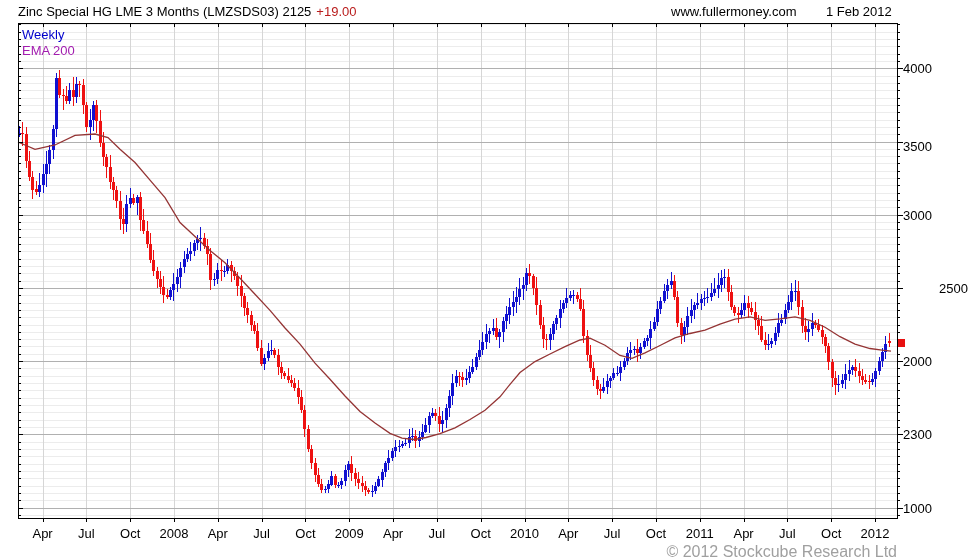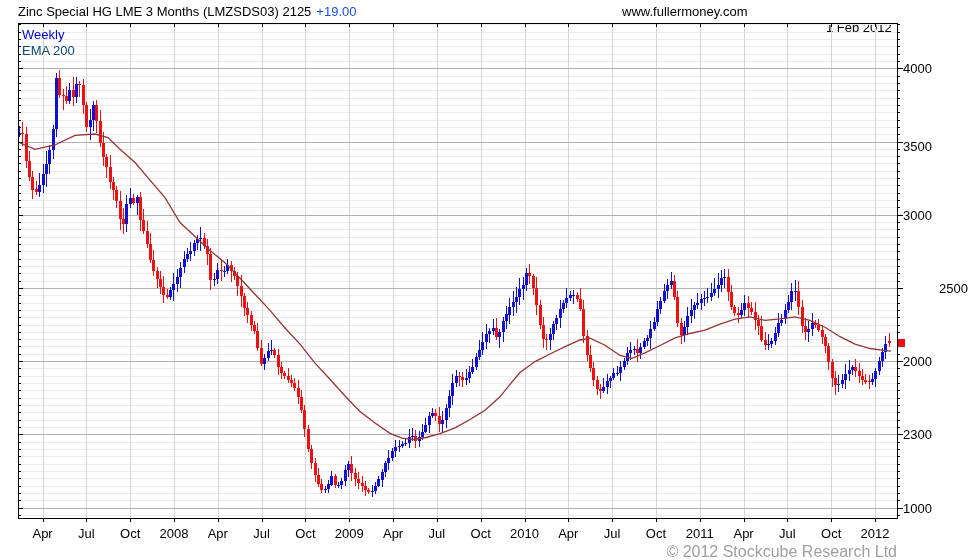--- a/index.html
+++ b/index.html
@@ -7,24 +7,24 @@
        font-family:"Liberation Sans","DejaVu Sans",sans-serif;}
   .abs{position:absolute;}
   .t13{font-size:13px;line-height:15px;white-space:nowrap;}
   .xlab{width:44px;text-align:center;}
   #chart-svg{left:0;top:0;}
 </style>
 </head>
 <body>
 
 <div class="abs t13" style="left:18px;top:4px;">
-  <span>Zinc Special HG LME 3 Months (LMZSDS03) 2125</span><span style="color:#1d4ed8;margin-left:5px;">+19.00</span>
+  <span>Zinc Special HG LME 3 Months (LMZSDS03) 2125</span><span style="color:#b91c1c;margin-left:5px;">+19.00</span>
 </div>
-<div class="abs t13" style="left:622px;top:4px;">www.fullermoney.com</div>
-<div class="abs t13" style="left:826px;top:4px;margin-top:16px;">1 Feb 2012</div>
+<div class="abs t13" style="left:671px;top:4px;">www.fullermoney.com</div>
+<div class="abs t13" style="left:826px;top:4px;">1 Feb 2012</div>
 
 <svg id="chart-svg" class="abs" width="980" height="560" xmlns="http://www.w3.org/2000/svg">
     <line x1="18" y1="515.3646850044365" x2="897" y2="515.3646850044365" stroke="#ececec" stroke-width="1" shape-rendering="crispEdges"></line>
     <line x1="18" y1="500.7240461401952" x2="897" y2="500.7240461401952" stroke="#ececec" stroke-width="1" shape-rendering="crispEdges"></line>
     <line x1="18" y1="493.40372670807454" x2="897" y2="493.40372670807454" stroke="#ececec" stroke-width="1" shape-rendering="crispEdges"></line>
     <line x1="18" y1="486.08340727595385" x2="897" y2="486.08340727595385" stroke="#ececec" stroke-width="1" shape-rendering="crispEdges"></line>
     <line x1="18" y1="478.7630878438332" x2="897" y2="478.7630878438332" stroke="#ececec" stroke-width="1" shape-rendering="crispEdges"></line>
     <line x1="18" y1="471.4427684117125" x2="897" y2="471.4427684117125" stroke="#ececec" stroke-width="1" shape-rendering="crispEdges"></line>
     <line x1="18" y1="464.1224489795918" x2="897" y2="464.1224489795918" stroke="#ececec" stroke-width="1" shape-rendering="crispEdges"></line>
     <line x1="18" y1="456.80212954747117" x2="897" y2="456.80212954747117" stroke="#ececec" stroke-width="1" shape-rendering="crispEdges"></line>
@@ -803,21 +803,21 @@
     <line x1="787.5" y1="23" x2="787.5" y2="27" stroke="#000000" stroke-width="1" shape-rendering="crispEdges"></line>
     <line x1="787.5" y1="518" x2="787.5" y2="522" stroke="#000000" stroke-width="1" shape-rendering="crispEdges"></line>
     <line x1="831.5" y1="23" x2="831.5" y2="27" stroke="#000000" stroke-width="1" shape-rendering="crispEdges"></line>
     <line x1="831.5" y1="518" x2="831.5" y2="522" stroke="#000000" stroke-width="1" shape-rendering="crispEdges"></line>
     <line x1="875.5" y1="23" x2="875.5" y2="27" stroke="#000000" stroke-width="1" shape-rendering="crispEdges"></line>
     <line x1="875.5" y1="518" x2="875.5" y2="522" stroke="#000000" stroke-width="1" shape-rendering="crispEdges"></line>
     <rect x="898" y="339.3" width="7" height="8" fill="#e81010" shape-rendering="crispEdges"></rect>
   </svg>
 
 <div class="abs t13" style="left:22px;top:27px;color:#0000cc;">Weekly</div>
-<div class="abs t13" style="left:22px;top:43px;color:#0c4a6e;">EMA 200</div>
+<div class="abs t13" style="left:22px;top:43px;color:#a21caf;">EMA 200</div>
 
 <div id="axis-labels">
     <div class="abs t13" style="left: 903px; top: 500.5px;">1000</div>
     <div class="abs t13" style="left: 903px; top: 427.3px;">2300</div>
     <div class="abs t13" style="left: 903px; top: 354.1px;">2000</div>
     <div class="abs t13" style="left: 903px; top: 280.9px; margin-left: 36px;">2500</div>
     <div class="abs t13" style="left: 903px; top: 207.7px;">3000</div>
     <div class="abs t13" style="left: 903px; top: 139px; text-align: right;">3500</div>
     <div class="abs t13" style="left: 903px; top: 61.3px;">4000</div>
     <div class="abs t13 xlab" style="left: 20.6px; top: 526px;">Apr</div>

